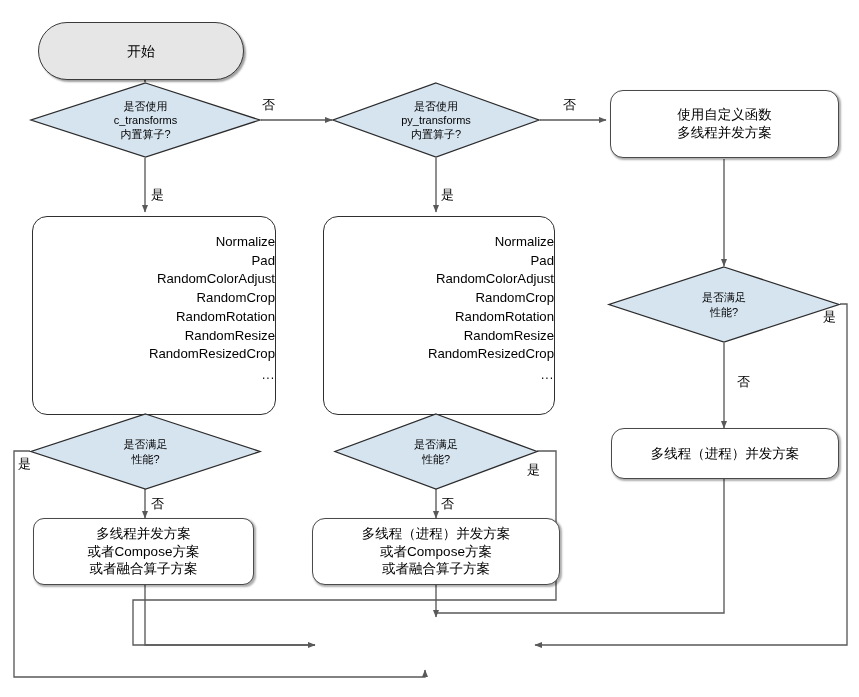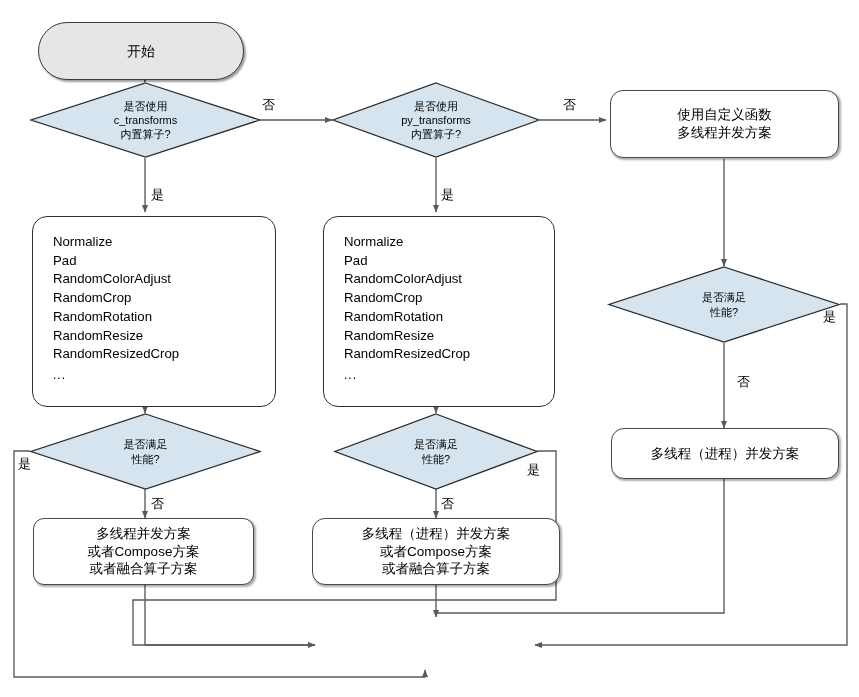--- a/index.html
+++ b/index.html
@@ -82,24 +82,24 @@
   }
   .process .txt {
     white-space: pre;
   }
   
   .listbox {
     background: #ffffff;
     border: 1.1px solid #2f2f2f;
     border-radius: 15px;
     display: block;
-    padding: 16px 0 14px 20px;
+    padding: 16px 0 22px 20px;
     font-size: 13.2px;
     line-height: 1.42;
-    text-align: left;
+    text-align: right;
   }
   .listbox .row {
     white-space: pre;
     color: #000000;
   }
   .listbox .ellipsis {
     letter-spacing: 1px;
     padding-top: 3px;
     font-size: 12px;
   }

